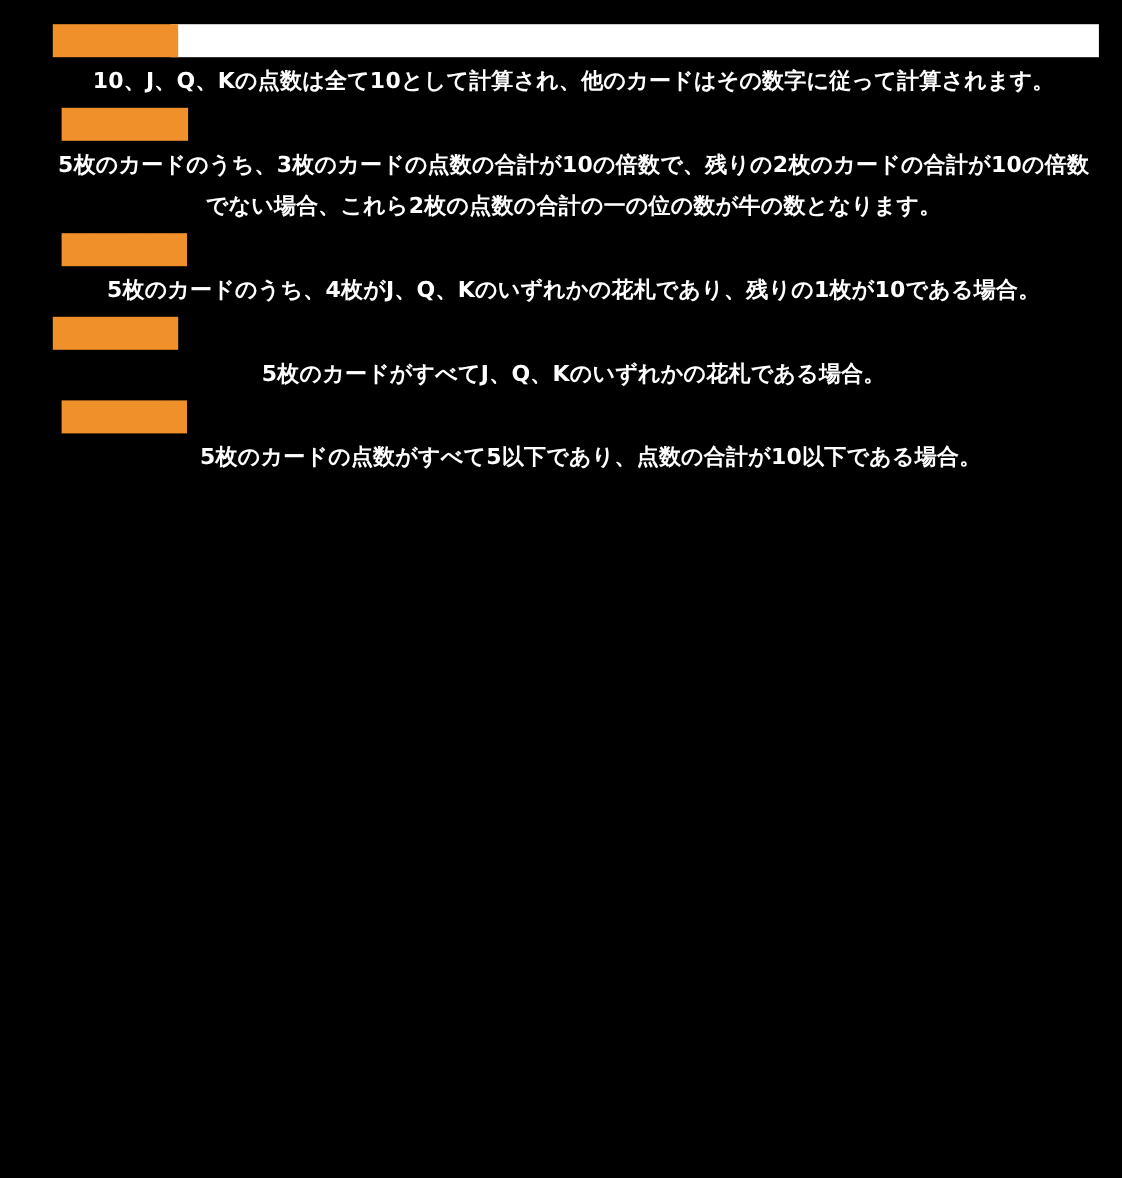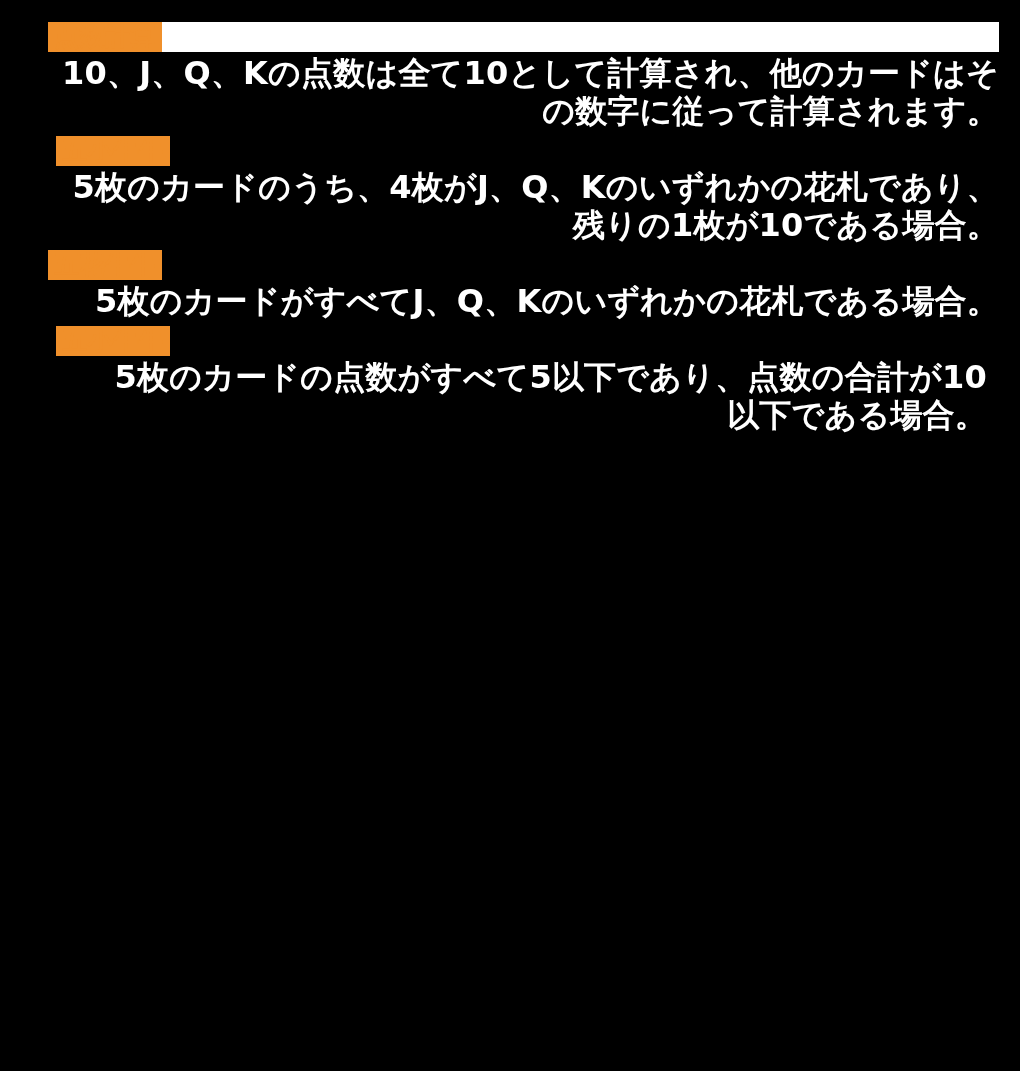--- a/index.html
+++ b/index.html
@@ -50,25 +50,25 @@
     letter-spacing: 0.5px;
     white-space: nowrap;
     user-select: none;
   }
   .heading.indent-1 { margin-left: 4px; }
   .heading.indent-2 { margin-left: 12px; }
   .heading.indent-3 { margin-left: 0px; }
   .para {
     color: #ffffff;
     font-weight: bold;
-    font-size: 32px;
+    font-size: 20px;
     line-height: 38px;
     margin: 2px 0 6px 0;
     letter-spacing: 0.2px;
-    text-align: right;
+    text-align: center;
   }
   .para.w1 { max-width: 955px; }
   .para.w2 { max-width: 930px; }
   .para.w3 { max-width: 900px; margin-left: 43px; }
   .blk-wrap { margin-bottom: 2px; }
 </style>
 </head>
 <body>
 
 <div id="page">
@@ -76,20 +76,24 @@
   <div class="top-strip"></div>
 
   <div class="content">
 
     <div class="blk-wrap">
       <div class="heading indent-1">点数計算</div>
       <div class="para w1">10、J、Q、Kの点数は全て10として計算され、他のカードはその数字に従って計算されます。</div>
     </div>
 
 
+    <div class="blk-wrap">
+      <div class="heading indent-2">通常の牛</div>
+      <div class="para w1">5枚のカードのうち、3枚のカードの点数の合計が10の倍数で、残りの2枚のカードの合計が10の倍数でない場合、これら2枚の点数の合計の一の位の数が牛の数となります。</div>
+    </div>
 
 
     <div class="blk-wrap">
       <div class="heading indent-2">五小牛牛</div>
       <div class="para w1">5枚のカードのうち、4枚がJ、Q、Kのいずれかの花札であり、残りの1枚が10である場合。</div>
     </div>
 
     <div class="blk-wrap">
       <div class="heading indent-1">五花牛牛</div>
       <div class="para w1">5枚のカードがすべてJ、Q、Kのいずれかの花札である場合。</div>

